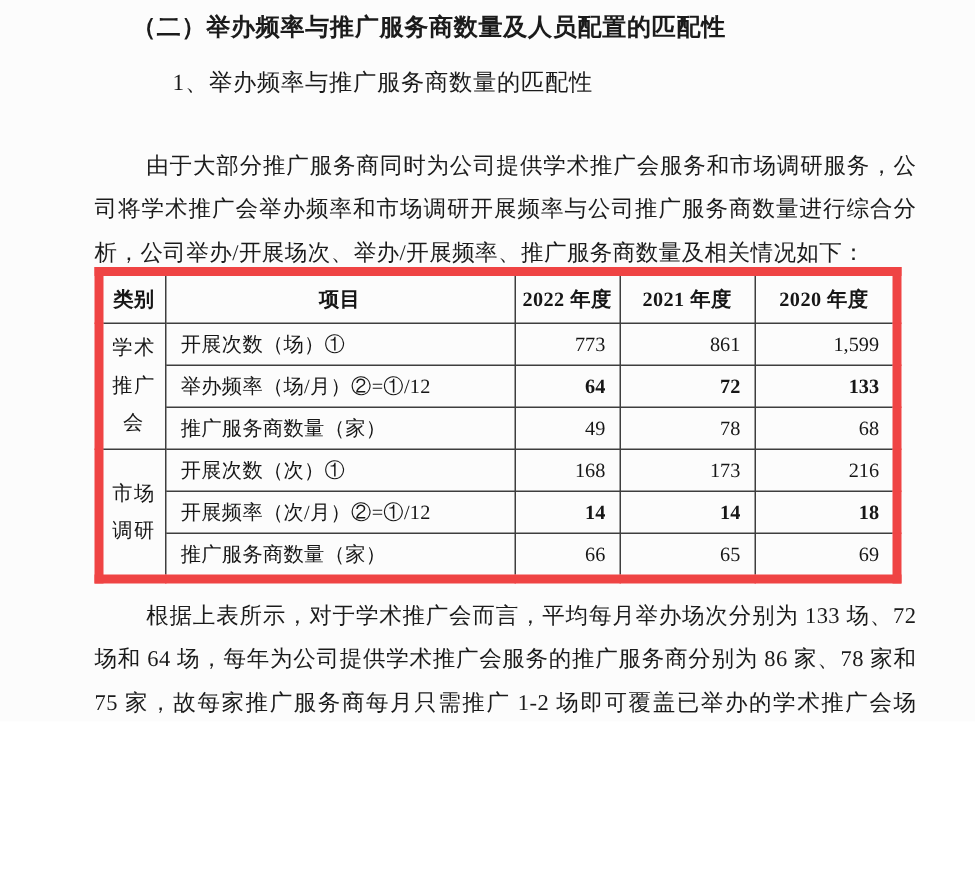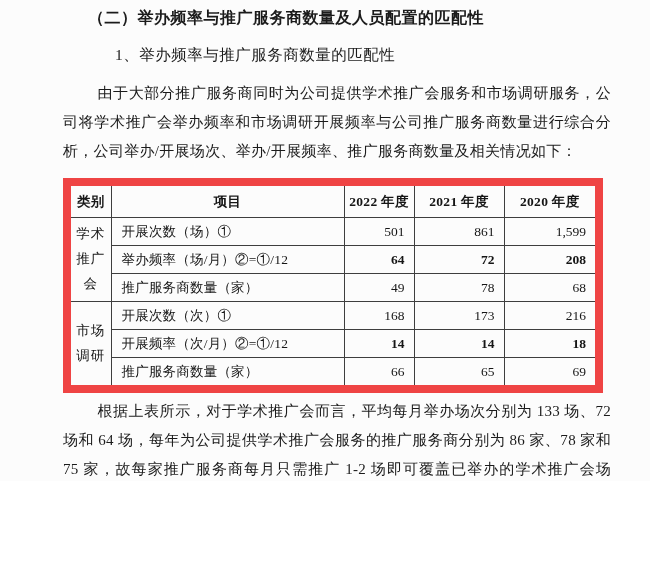--- a/index.html
+++ b/index.html
@@ -17,29 +17,29 @@
   }
   .h-sub {
     position:absolute; left:115px; top:45px; margin:0;
     font-size:15.5px; font-weight:400; letter-spacing:0.5px; white-space:nowrap;
   }
   .para {
     position:absolute; left:63px; width:548px; margin:0;
     font-size:15px; line-height:29px; letter-spacing:0.3px;
     text-align:justify; text-indent:2.3em;
   }
-  .para-intro   { top:79px; }
+  .para-intro   { top:97px; }
   .para-analysis{ top:397px; }
 
   table.freq-table {
     position:absolute; left:63px; top:178px;
     width:532px; table-layout:fixed;
     border-collapse:collapse;
     font-size:13.5px; color:#161616;
-    border:8px solid #ef4444;
+    border:6px solid #ef4444;
   }
   .freq-table th, .freq-table td {
     border:1px solid #3e3e3e;
     padding:0; overflow:hidden;
   }
   .freq-table thead th {
     height:31px; font-weight:700; text-align:center;
     font-size:13.5px; letter-spacing:0.3px;
   }
   .freq-table tbody td { height:27px;margin-top:13px; }
@@ -86,29 +86,29 @@
         <th>2021 年度</th>
         <th>2020 年度</th>
       </tr>
     </thead>
     <tbody>
       <tr>
         <td class="cell-cat" rowspan="3">学术
 推广
 会</td>
         <td class="cell-item">开展次数（场）①</td>
-        <td class="cell-num">501</td>
+        <td class="cell-num">773</td>
         <td class="cell-num">861</td>
         <td class="cell-num">1,599</td>
       </tr>
       <tr class="row-emphasis">
         <td class="cell-item">举办频率（场/月）②=①/12</td>
         <td class="cell-num">64</td>
         <td class="cell-num">72</td>
-        <td class="cell-num">208</td>
+        <td class="cell-num">133</td>
       </tr>
       <tr>
         <td class="cell-item">推广服务商数量（家）</td>
         <td class="cell-num">49</td>
         <td class="cell-num">78</td>
         <td class="cell-num">68</td>
       </tr>
       <tr>
         <td class="cell-cat" rowspan="3">市场
 调研</td>

